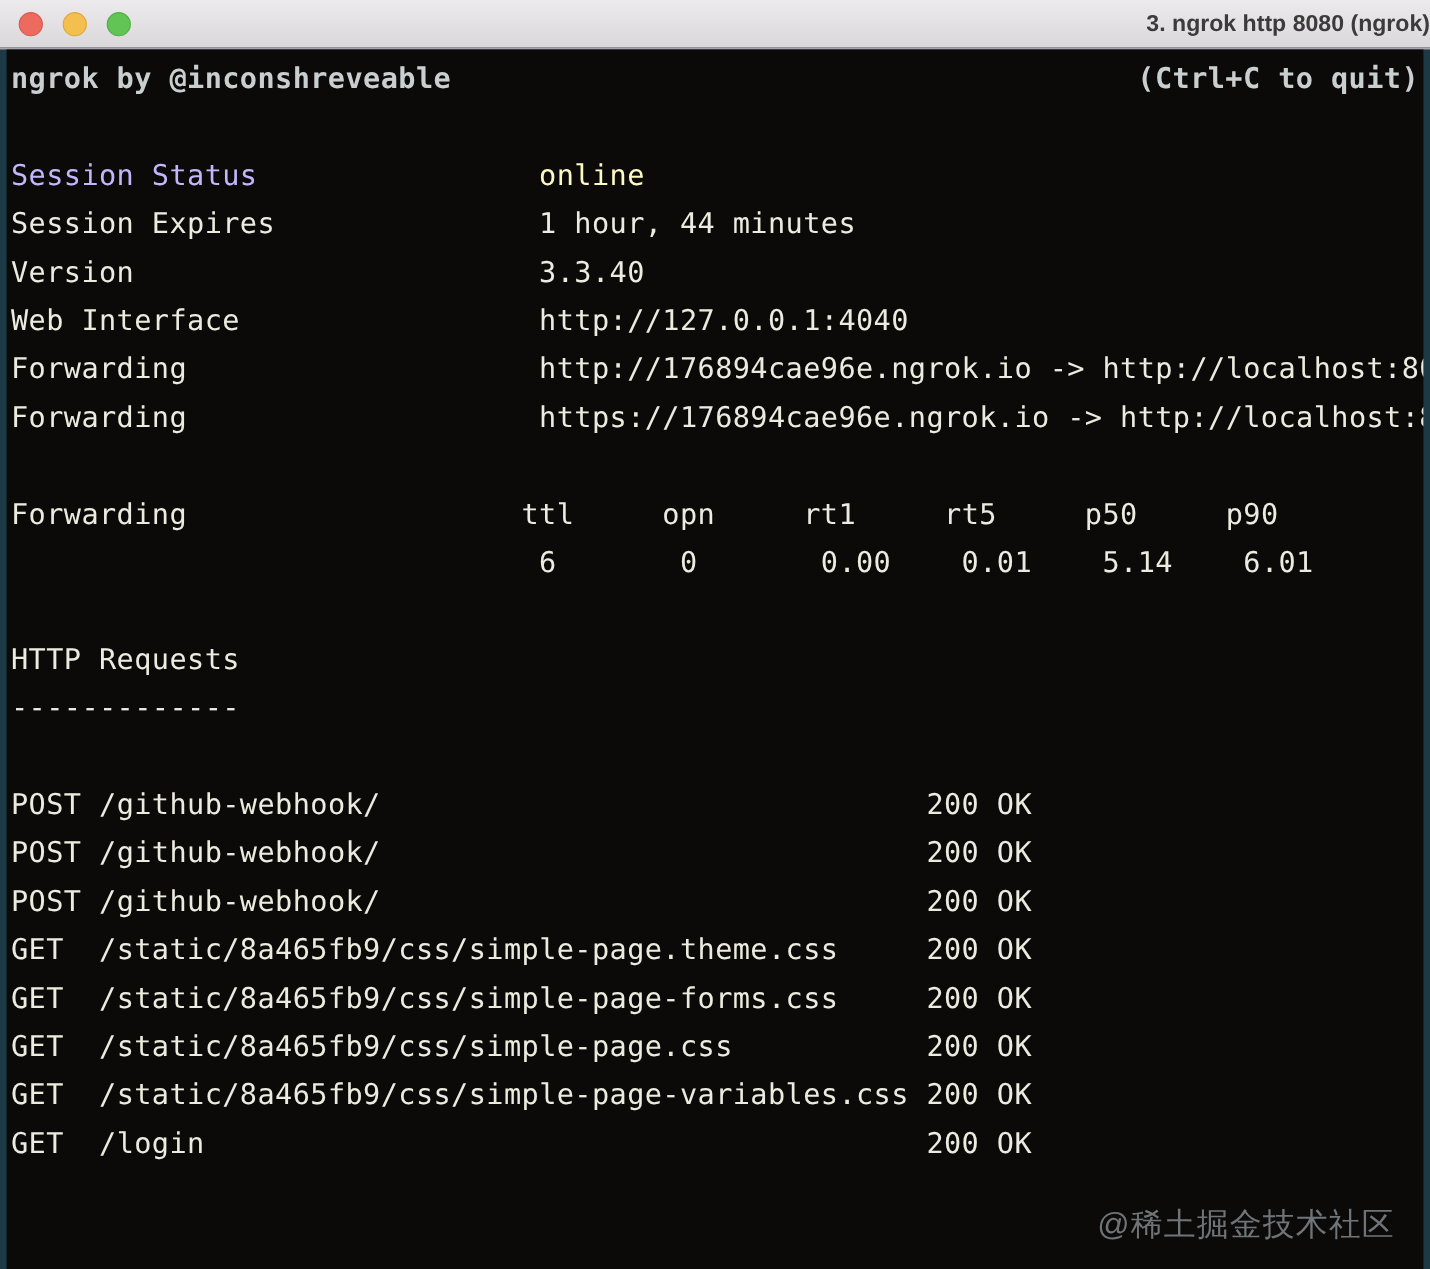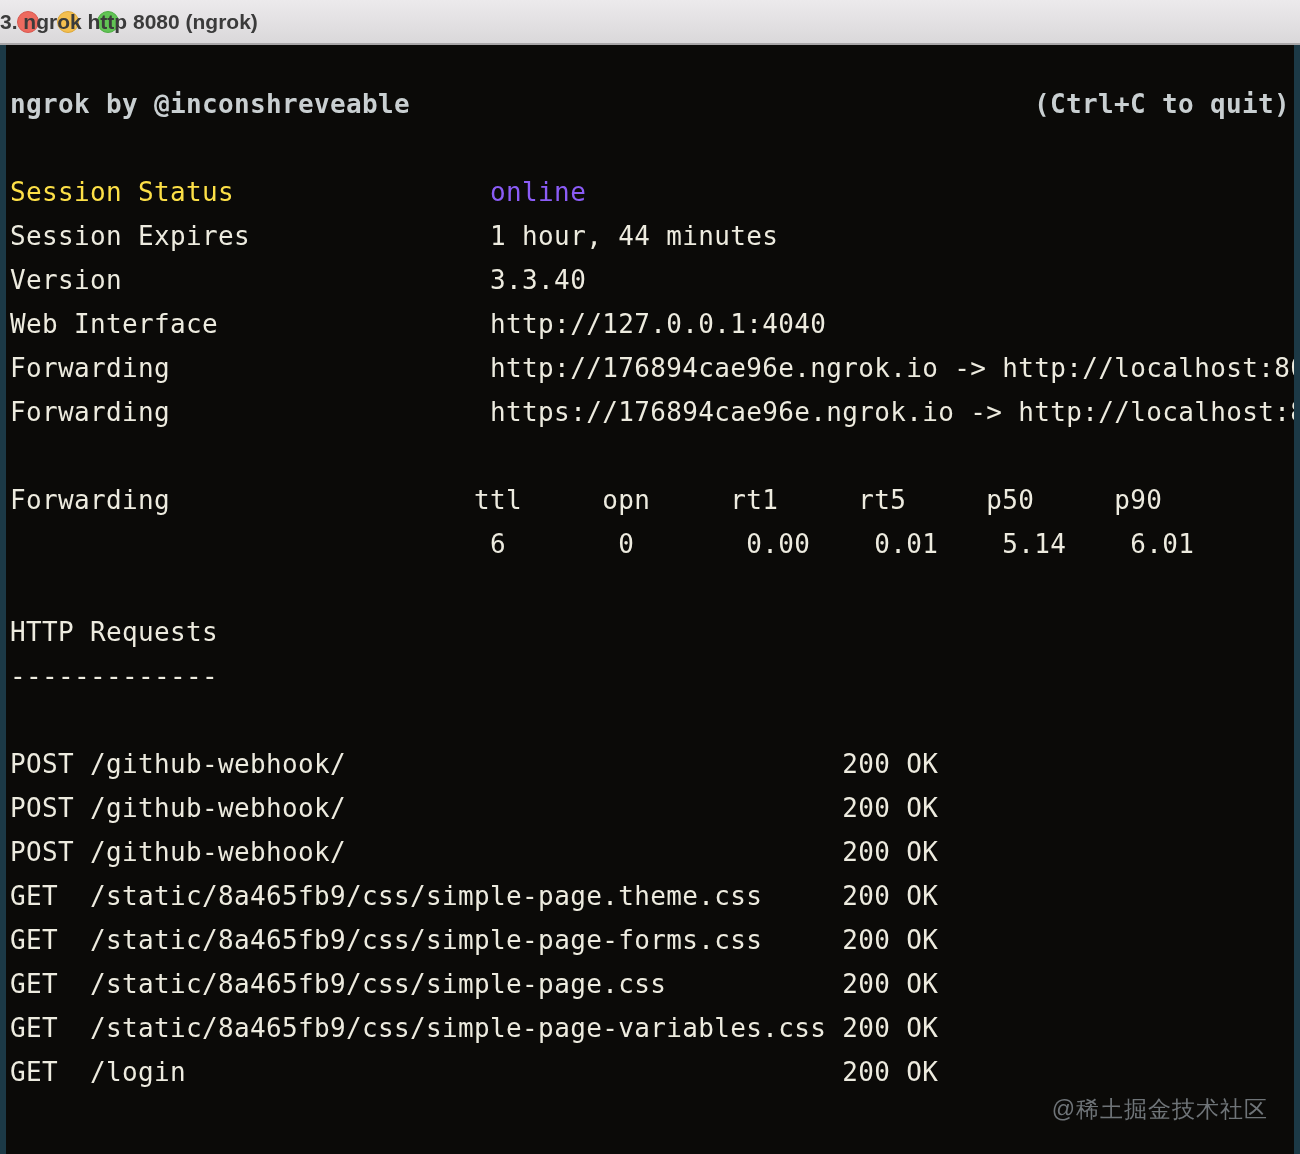--- a/index.html
+++ b/index.html
@@ -12,34 +12,34 @@
   
   .titlebar{position:absolute;left:0;top:0;width:1300px;height:45px;
     background:linear-gradient(#eceaec,#dad8da);
     border-bottom:2px solid #a9a7a9;box-sizing:border-box;}
   .traffic{position:absolute;top:11px;left:17px;display:flex;gap:18px;}
   .light{width:22px;height:22px;border-radius:50%;box-sizing:border-box;}
   .light.red{background:#ed6a5f;border:1px solid #d95850;}
   .light.yellow{background:#f4bf4f;border:1px solid #dda83b;}
   .light.green{background:#61c454;border:1px solid #4fae45;}
   .title{position:absolute;left:0;right:0;top:0;height:43px;line-height:43px;
-    text-align:left;font-size:21px;font-weight:600;color:#3b3b3b;}
+    text-align:right;font-size:21px;font-weight:600;color:#3b3b3b;}
 
   
   .term{position:absolute;left:6px;top:45px;width:1284px;height:1105px;
     background:#0b0a08;overflow:hidden;padding:5px 0 0 4px;box-sizing:content-box;
     font-family:"DejaVu Sans Mono",monospace;font-size:26px;letter-spacing:0.35px;
     color:#edebdf;cursor:text;}
   .line{height:44px;line-height:44px;white-space:pre;}
   .line-header{display:flex;justify-content:space-between;padding-right:4px;
-    font-weight:bold;color:#c9cfd1;margin-top:32px;}
+    font-weight:bold;color:#c9cfd1;}
   .accent{color:#a6b34d;}
 
   
-  .watermark{position:absolute;right:32px;top:1094px;font-size:23px;
+  .watermark{position:absolute;right:32px;top:1094px;font-size:29px;
     color:#6f7478;letter-spacing:1px;}
 </style>
 </head>
 <body>
 
 <div class="window">
 
   <div class="titlebar">
     <div class="traffic">
       <div class="light red"></div>
@@ -49,21 +49,21 @@
     <div class="title">3. ngrok http 8080 (ngrok)</div>
   </div>
 
   <div class="term">
     <div class="line line-header">
       <span>ngrok by @inconshreveable</span>
       <span>(Ctrl+C to quit)</span>
     </div>
     <div id="term-lines">
         <div class="line"></div>
-        <div class="line"><span class="accent" style="color: #fde047;">Session Status                </span><span class="accent" style="color: #8b5cf6; text-align: right;">online</span></div>
+        <div class="line"><span class="accent" style="color: #c4b5fd;">Session Status                </span><span class="accent" style="color: #fef9c3; text-align: right;">online</span></div>
         <div class="line"><span>Session Expires               </span><span>1 hour, 44 minutes</span></div>
         <div class="line"><span>Version                       </span><span>3.3.40</span></div>
         <div class="line"><span>Web Interface                 </span><span>http://127.0.0.1:4040</span></div>
         <div class="line"><span>Forwarding                    </span><span>http://176894cae96e.ngrok.io -&gt; http://localhost:8080</span></div>
         <div class="line"><span>Forwarding                    </span><span>https://176894cae96e.ngrok.io -&gt; http://localhost:8080</span></div>
         <div class="line"></div>
         <div class="line"><span>Forwarding                   </span><span>ttl     </span><span>opn     </span><span>rt1     </span><span>rt5     </span><span>p50     </span><span>p90     </span></div>
         <div class="line"><span>                              </span><span>6       </span><span>0       </span><span>0.00    </span><span>0.01    </span><span>5.14    </span><span>6.01    </span></div>
         <div class="line"></div>
         <div class="line"><span>HTTP Requests</span></div>

